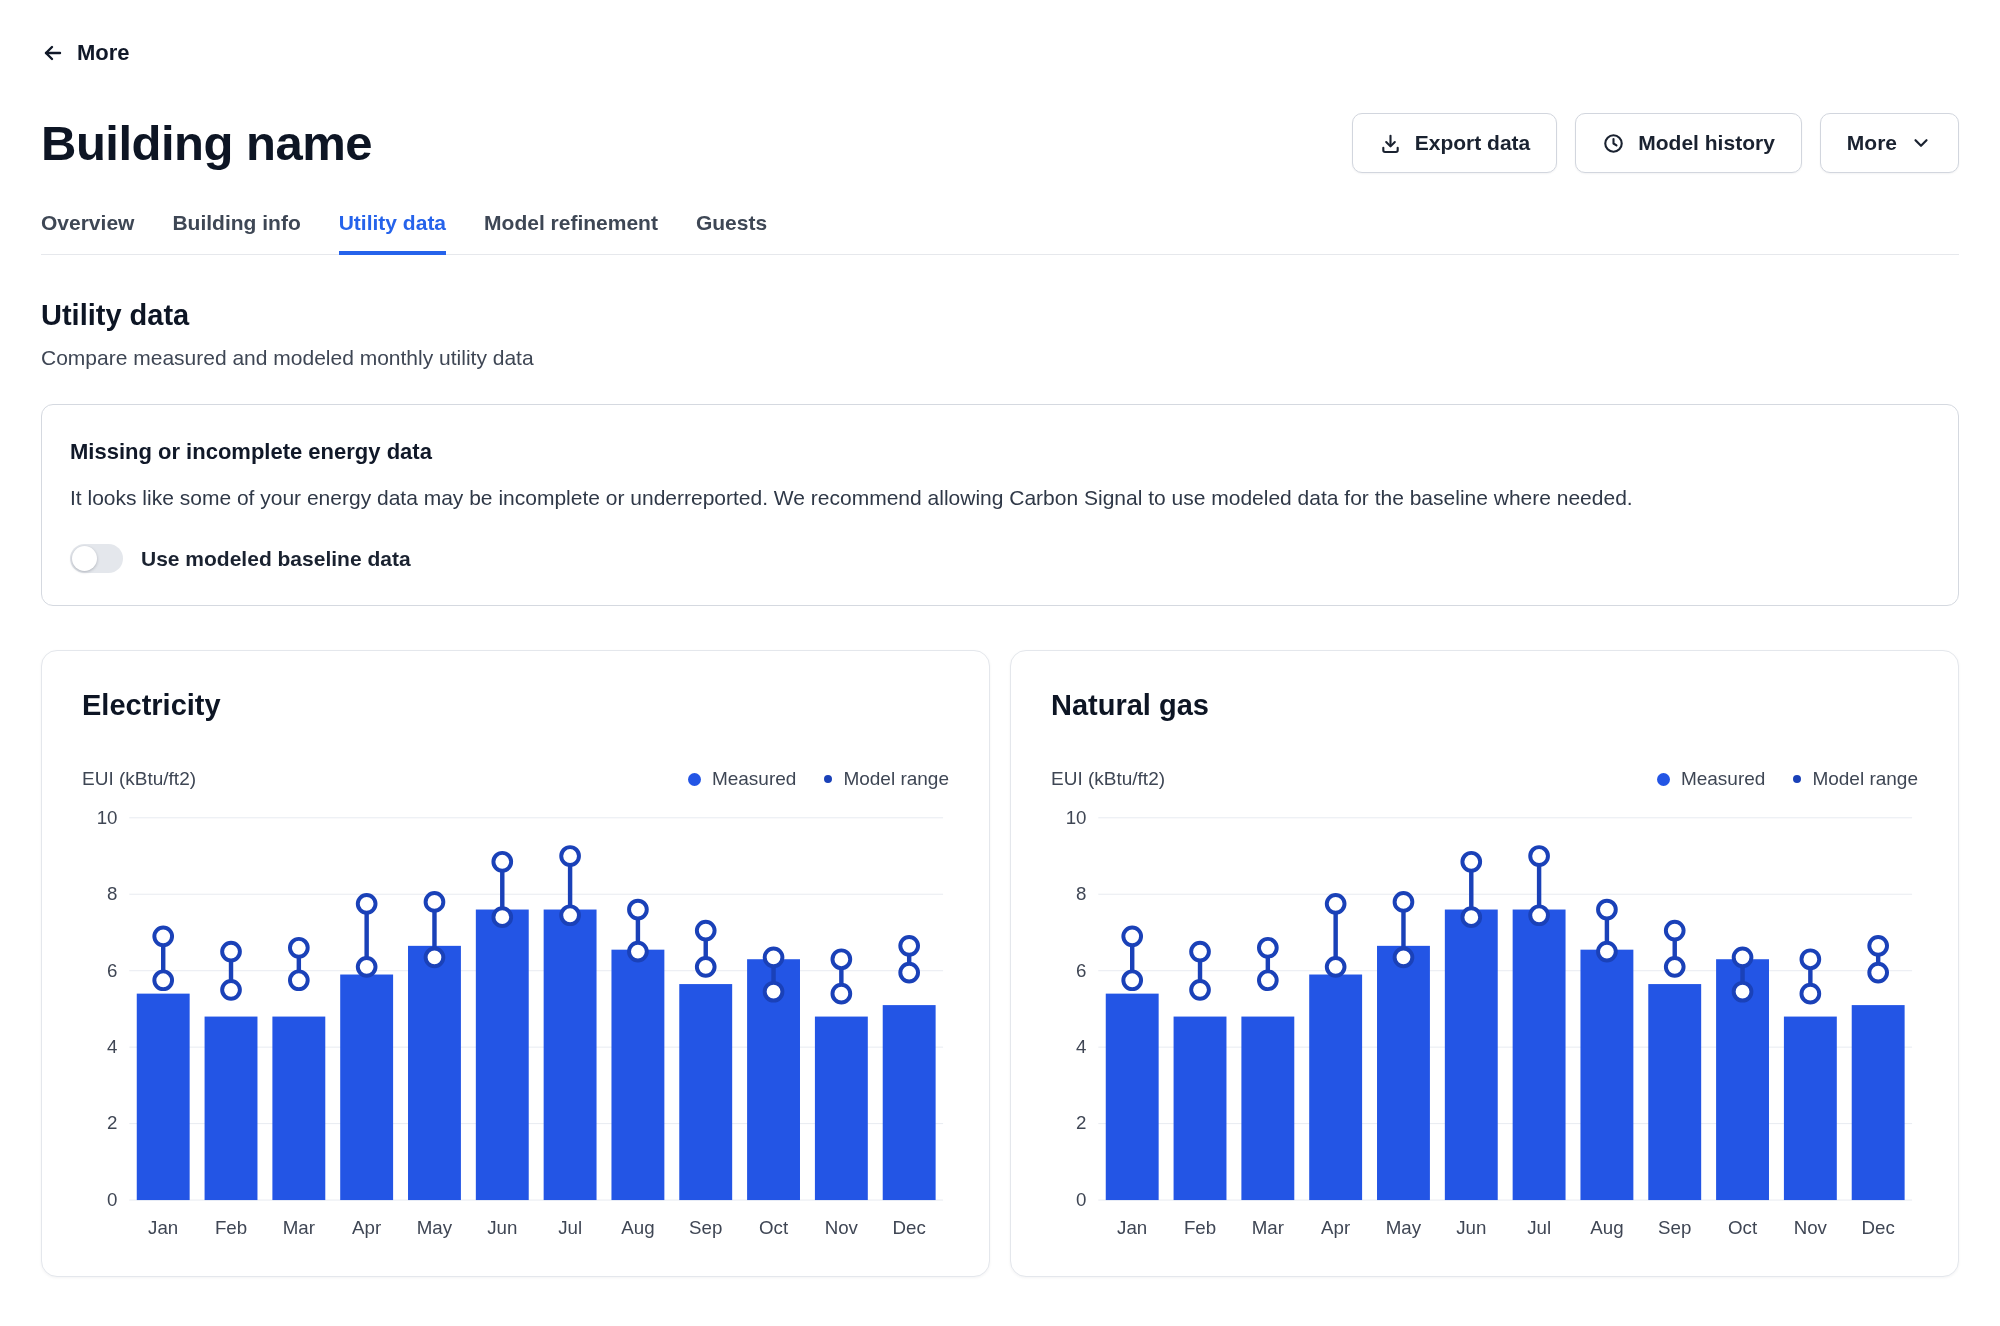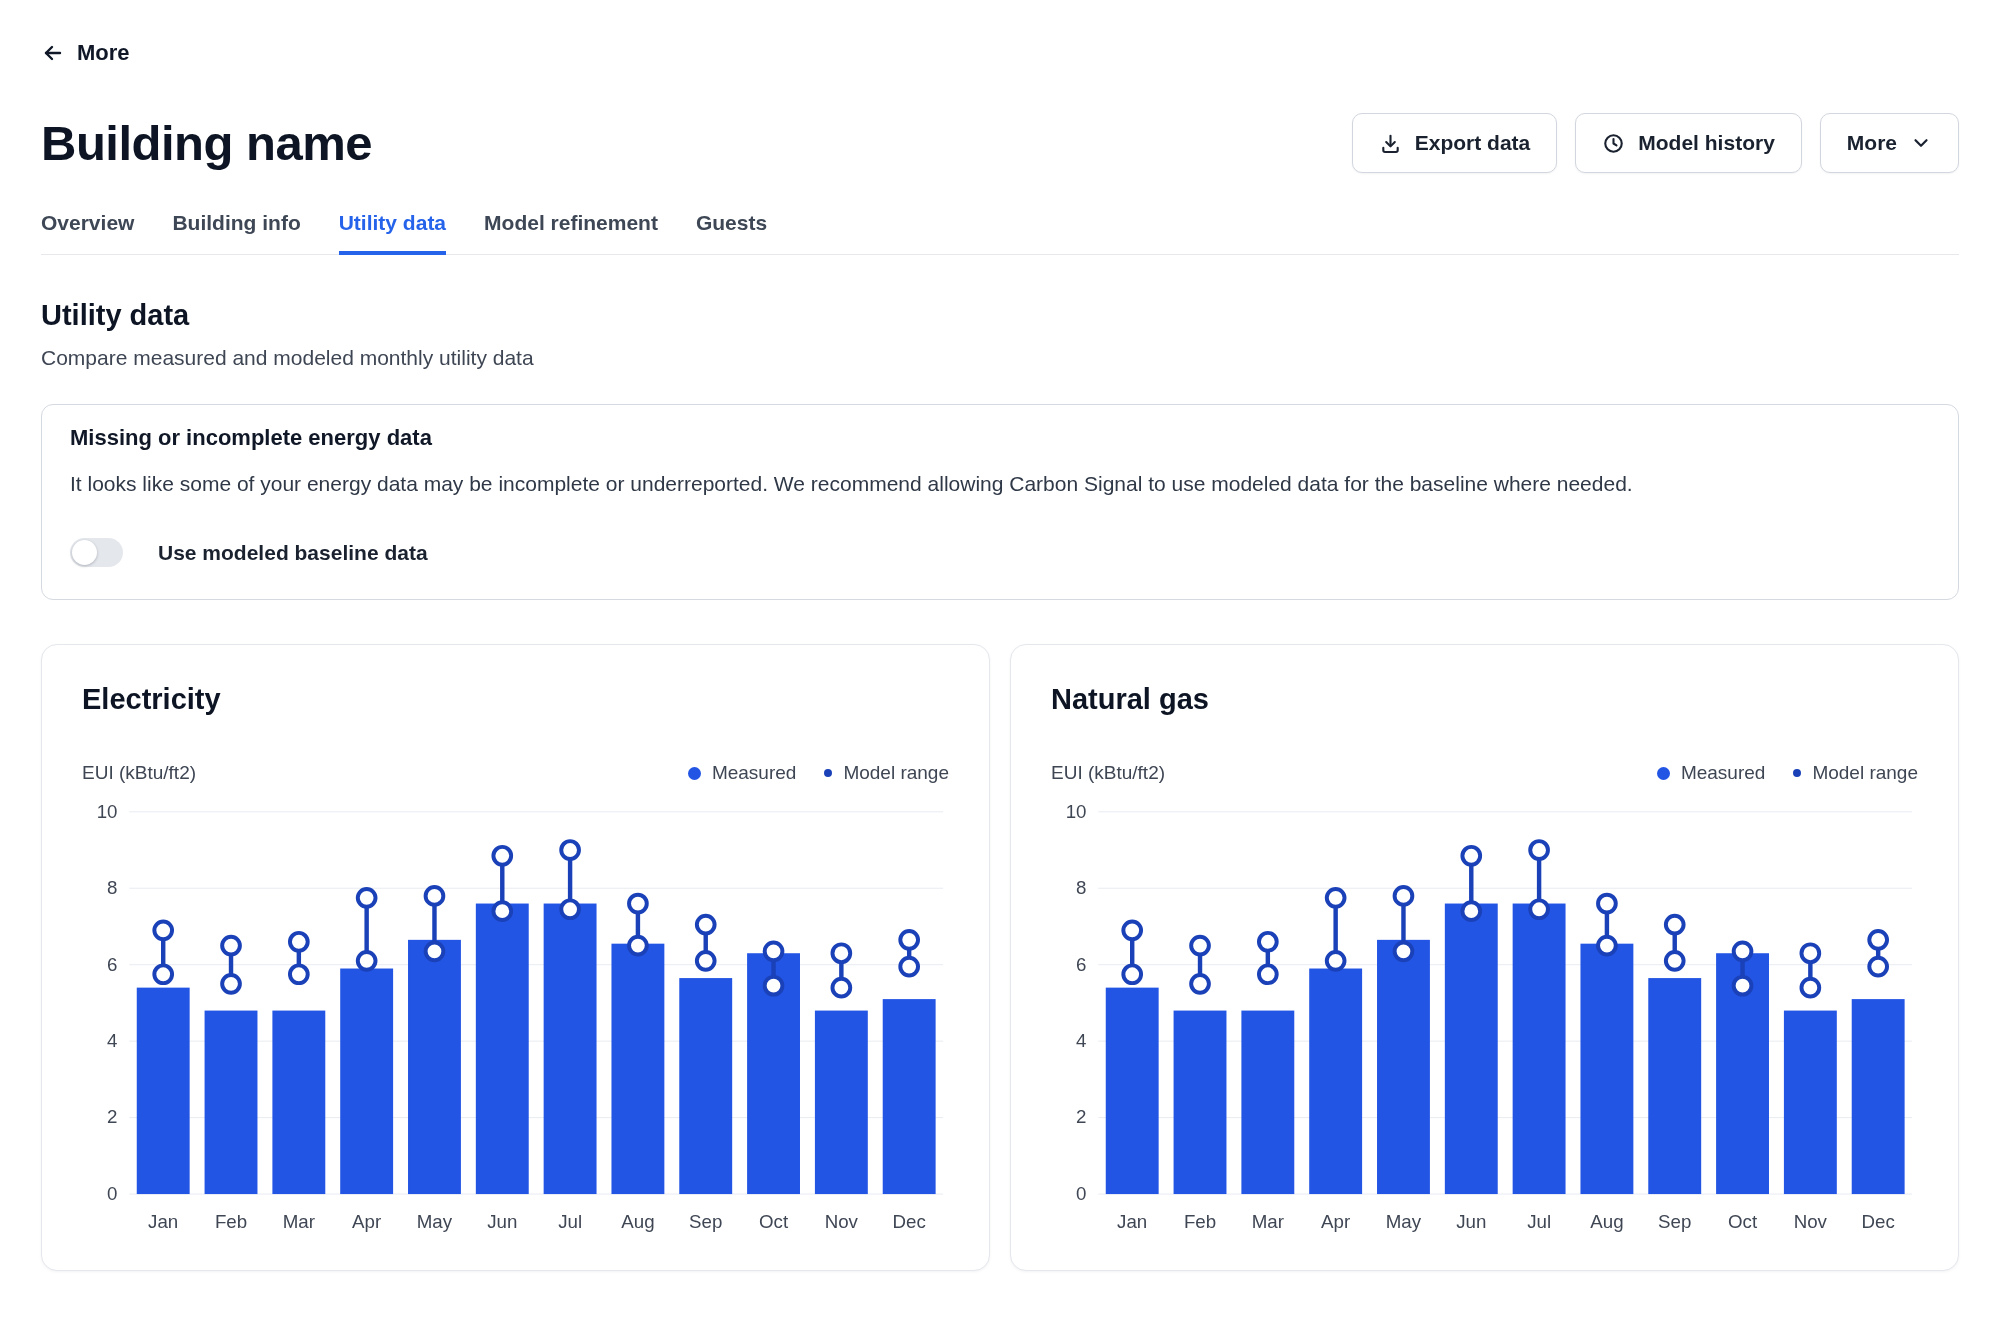--- a/index.html
+++ b/index.html
@@ -52,25 +52,25 @@
   .tab.active { color: var(--accent); border-bottom-color: var(--accent); }
 
   
   .section-title { margin-top: 44px; font-size: 29px; font-weight: 700; color: #0d1524; }
   .section-sub { margin-top: 14px; font-size: 21px; color: #3e4654; }
 
   
   .alert {
     margin-top: 34px;
     border: 1px solid #d5d9e0; border-radius: 12px;
-    padding: 20px 28px 32px 28px;
+    padding: 34px 28px 32px 28px;
   }
   .alert-title { font-size: 22px; font-weight: 700; color: #101828; }
   .alert-body { margin-top: 18px; font-size: 21px; color: #2f3847; line-height: 1.4; }
-  .toggle-row { margin-top: 40px; display: flex; align-items: center; gap: 35px; }
+  .toggle-row { margin-top: 32px; display: flex; align-items: center; gap: 18px; }
   .toggle {
     width: 53px; height: 29px; border-radius: 999px; background: #e4e7ec;
     position: relative; cursor: pointer; flex: 0 0 auto;
   }
   .toggle .knob {
     position: absolute; top: 2px; left: 2px;
     width: 25px; height: 25px; border-radius: 50%;
     background: #fff; box-shadow: 0 1px 3px rgba(16,24,40,.25);
   }
   .toggle-label { font-size: 21px; font-weight: 700; color: #1a2230; }

